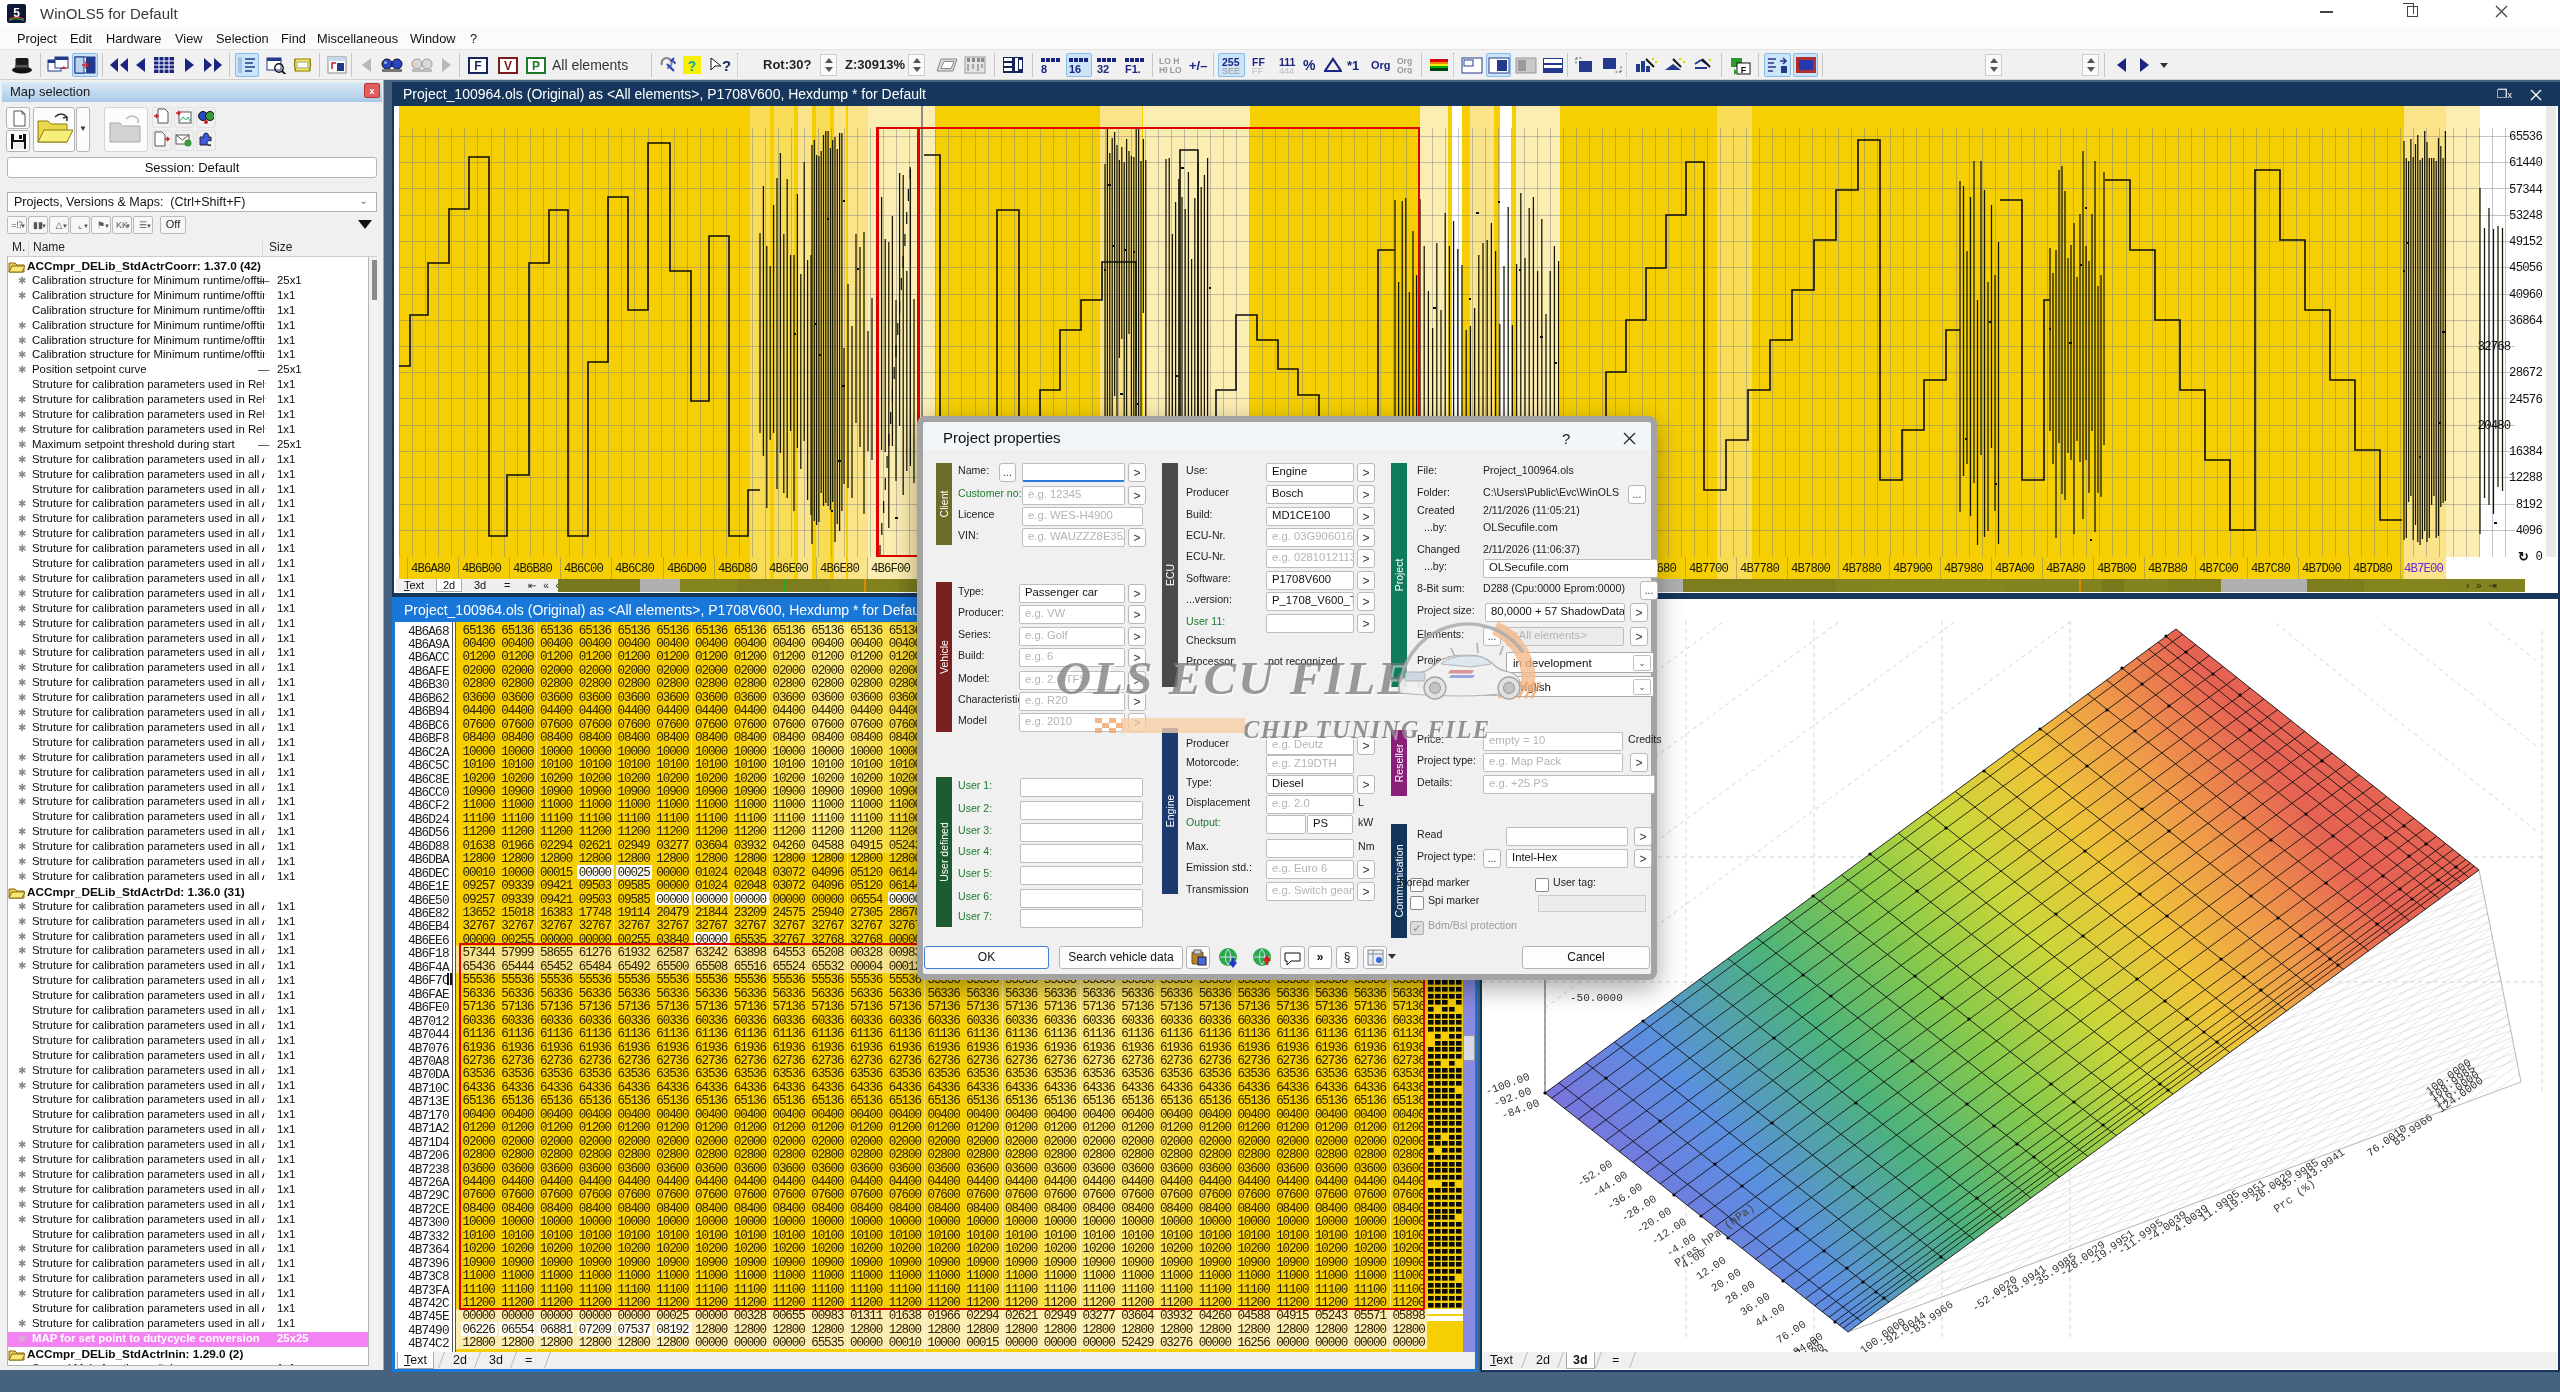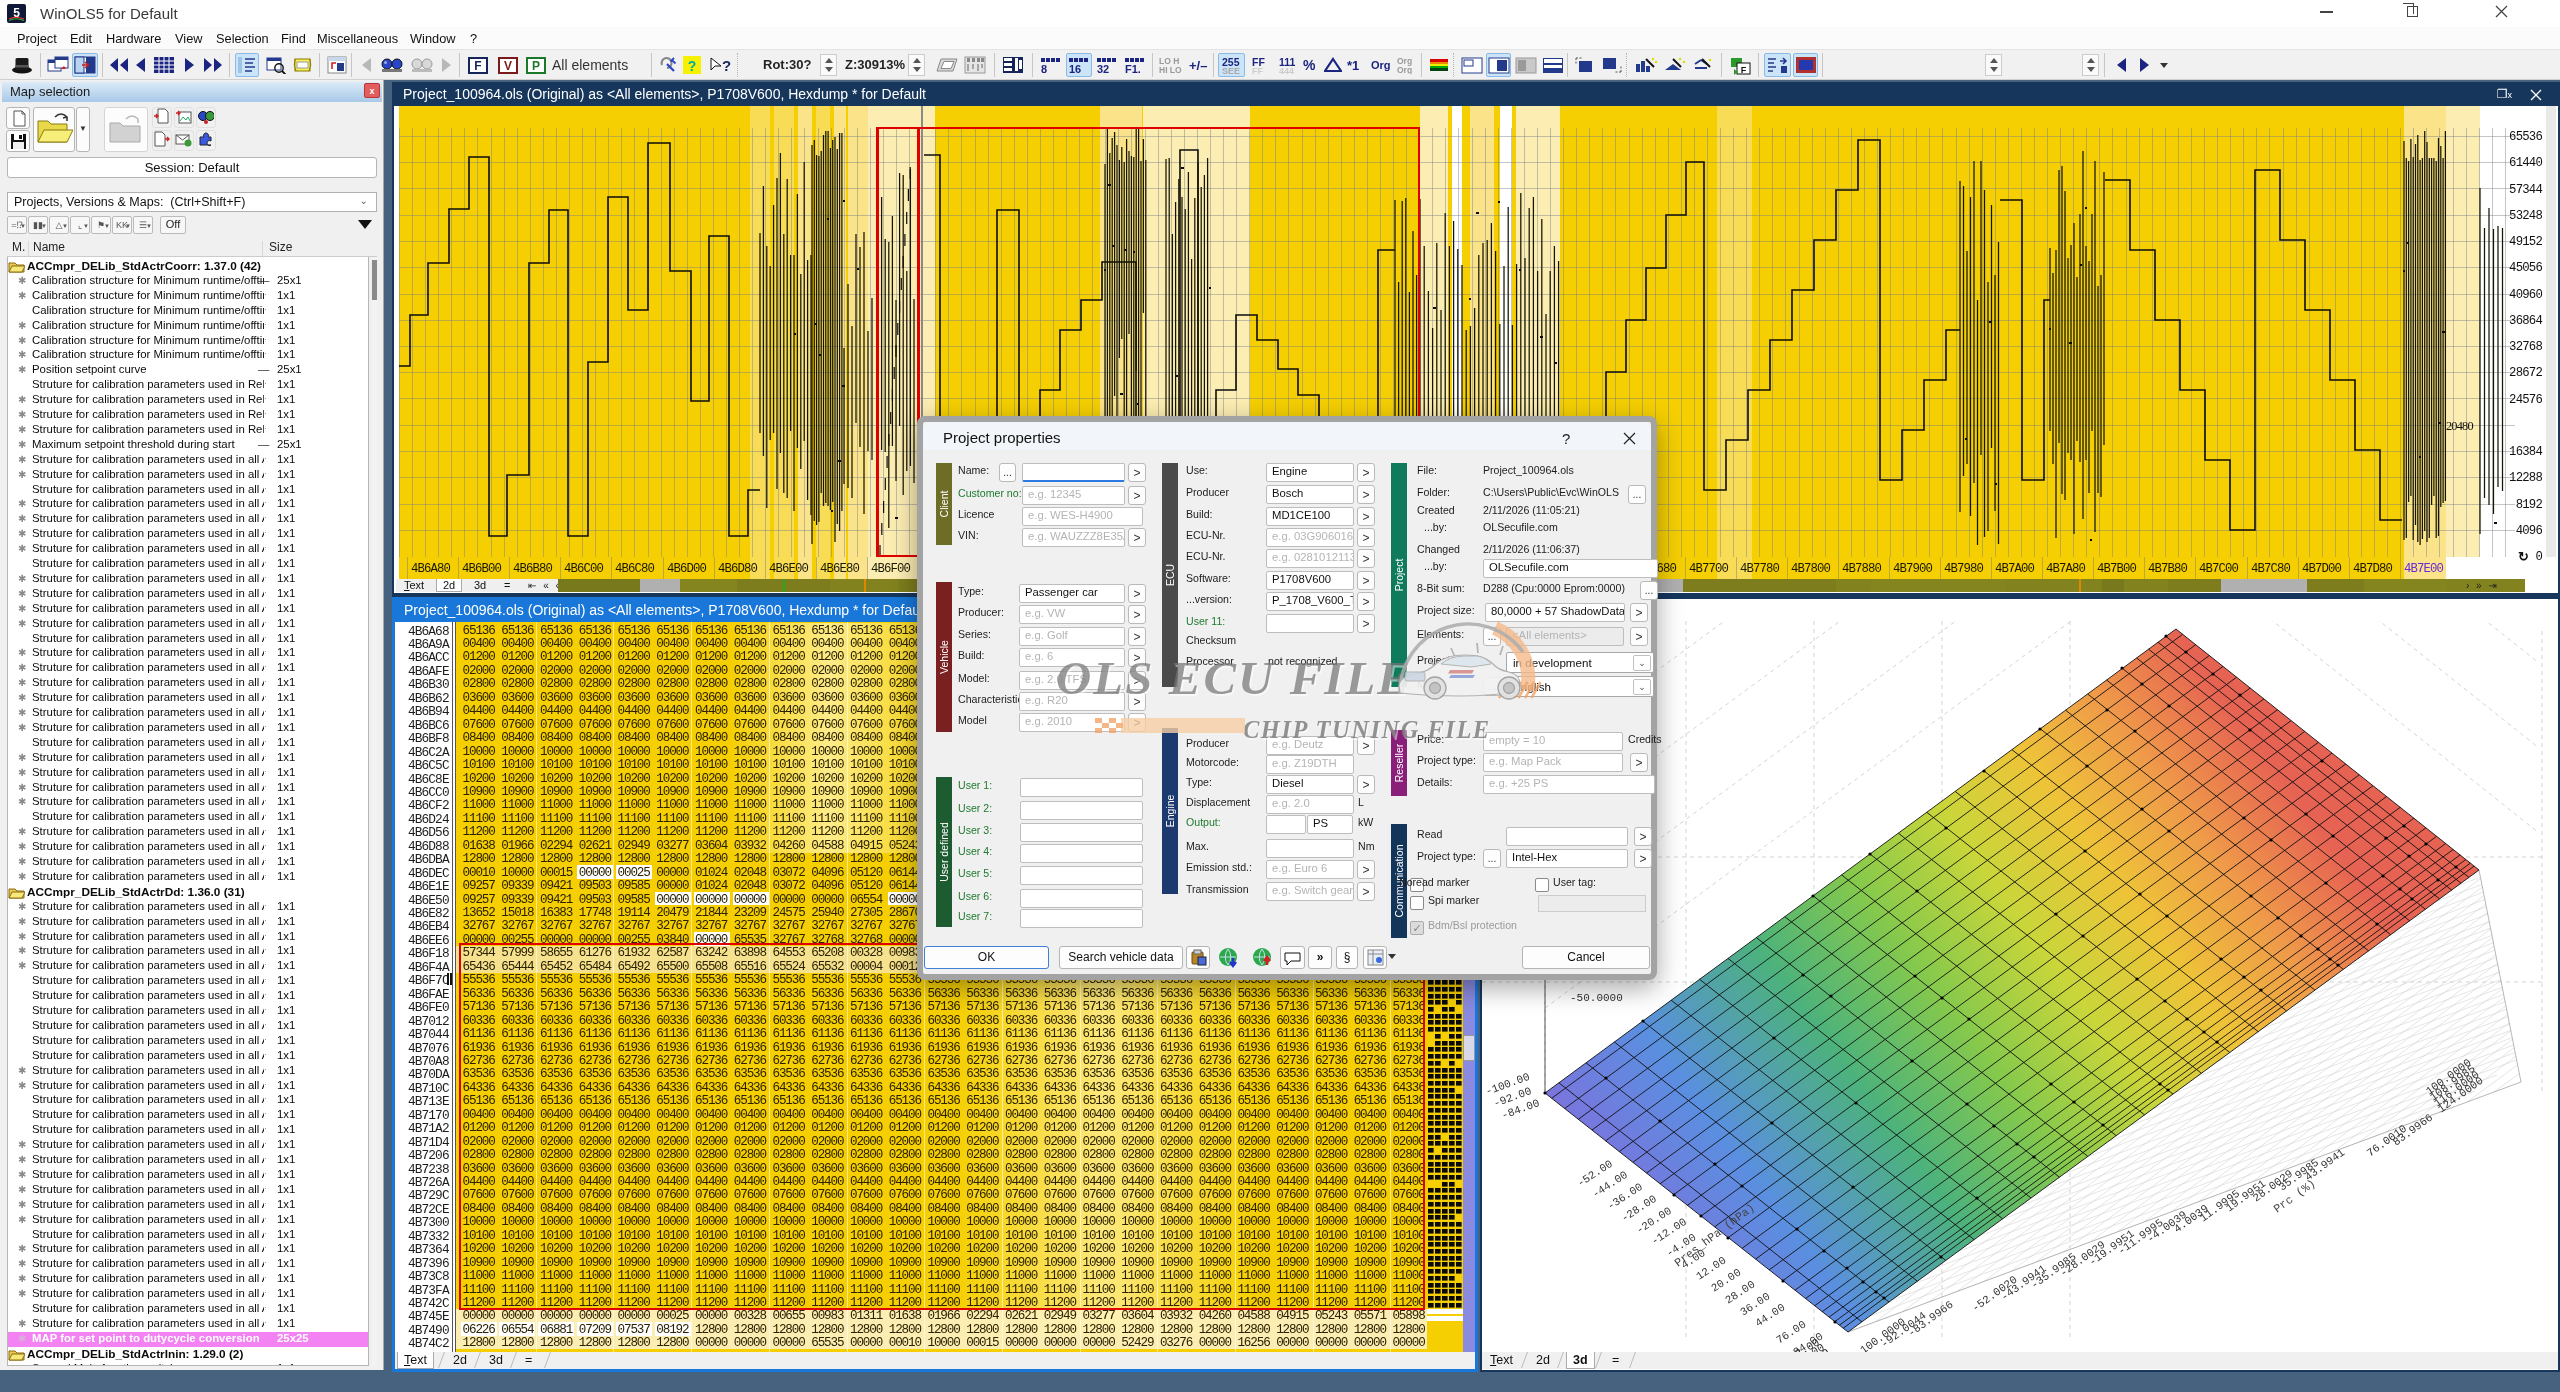--- a/index.html
+++ b/index.html
@@ -1294,24 +1294,24 @@
       </svg>
       <div class="abs" style="left:2121px;top:22px;width:41px;height:451px;background:#fff"></div>
       <div class="abs" style="left:2052px;top:46.0px;width:96px;text-align:right;font-family:'Liberation Mono',monospace;font-size:12.3px;letter-spacing:-0.8px;color:#111">65536</div>
       <div class="abs" style="left:2052px;top:72.2px;width:96px;text-align:right;font-family:'Liberation Mono',monospace;font-size:12.3px;letter-spacing:-0.8px;color:#111">61440</div>
       <div class="abs" style="left:2052px;top:98.5px;width:96px;text-align:right;font-family:'Liberation Mono',monospace;font-size:12.3px;letter-spacing:-0.8px;color:#111">57344</div>
       <div class="abs" style="left:2052px;top:124.8px;width:96px;text-align:right;font-family:'Liberation Mono',monospace;font-size:12.3px;letter-spacing:-0.8px;color:#111">53248</div>
       <div class="abs" style="left:2052px;top:151.0px;width:96px;text-align:right;font-family:'Liberation Mono',monospace;font-size:12.3px;letter-spacing:-0.8px;color:#111">49152</div>
       <div class="abs" style="left:2052px;top:177.2px;width:96px;text-align:right;font-family:'Liberation Mono',monospace;font-size:12.3px;letter-spacing:-0.8px;color:#111">45056</div>
       <div class="abs" style="left:2052px;top:203.5px;width:96px;text-align:right;font-family:'Liberation Mono',monospace;font-size:12.3px;letter-spacing:-0.8px;color:#111">40960</div>
       <div class="abs" style="left:2052px;top:229.8px;width:96px;text-align:right;font-family:'Liberation Mono',monospace;font-size:12.3px;letter-spacing:-0.8px;color:#111">36864</div>
-      <div class="abs" style="left:2052px;top:256.0px;width:96px;text-align:right;font-family:'Liberation Mono',monospace;font-size:12.3px;letter-spacing:-0.8px;color:#111">32768</div>
+      <div class="abs" style="left:2052px;top:256.0px;width:96px;text-align:center;font-family:'Liberation Mono',monospace;font-size:12.3px;letter-spacing:-0.8px;color:#111">32768</div>
       <div class="abs" style="left:2052px;top:282.2px;width:96px;text-align:right;font-family:'Liberation Mono',monospace;font-size:12.3px;letter-spacing:-0.8px;color:#111">28672</div>
       <div class="abs" style="left:2052px;top:308.5px;width:96px;text-align:right;font-family:'Liberation Mono',monospace;font-size:12.3px;letter-spacing:-0.8px;color:#111">24576</div>
-      <div class="abs" style="left:2052px;top:334.8px;width:96px;text-align:left;font-family:Liberation Serif, serif;font-size:12.3px;letter-spacing:-0.8px;color:#111">20480</div>
+      <div class="abs" style="left:2052px;top:334.8px;width:96px;text-align:center;font-family:Liberation Mono, monospace;font-size:12.3px;letter-spacing:-0.8px;color:#111">20480</div>
       <div class="abs" style="left:2052px;top:361.0px;width:96px;text-align:right;font-family:'Liberation Mono',monospace;font-size:12.3px;letter-spacing:-0.8px;color:#111">16384</div>
       <div class="abs" style="left:2052px;top:387.2px;width:96px;text-align:right;font-family:'Liberation Mono',monospace;font-size:12.3px;letter-spacing:-0.8px;color:#111">12288</div>
       <div class="abs" style="left:2052px;top:413.5px;width:96px;text-align:right;font-family:'Liberation Mono',monospace;font-size:12.3px;letter-spacing:-0.8px;color:#111">8192</div>
       <div class="abs" style="left:2052px;top:439.8px;width:96px;text-align:right;font-family:'Liberation Mono',monospace;font-size:12.3px;letter-spacing:-0.8px;color:#111">4096</div>
       <div class="abs" style="left:2052px;top:466.0px;width:96px;text-align:right;font-family:'Liberation Mono',monospace;font-size:12.3px;letter-spacing:-0.8px;color:#111">0</div>
       <div class="abs" style="left:2124px;top:465px;font-size:13px;font-weight:bold;color:#111">↻</div>
       <div class="abs" style="left:2152px;top:22px;width:10px;height:451px;background:#e9e9e9"></div>
       <div class="abs" style="left:5px;top:472.5px;width:2047px;height:23px;background:#f5cf02;overflow:hidden">
         <div class="abs" style="left:351px;top:0;width:20px;height:23px;background:#f8dc55"></div>
         <div class="abs" style="left:375px;top:0;width:20px;height:23px;background:#f8dc55"></div>

